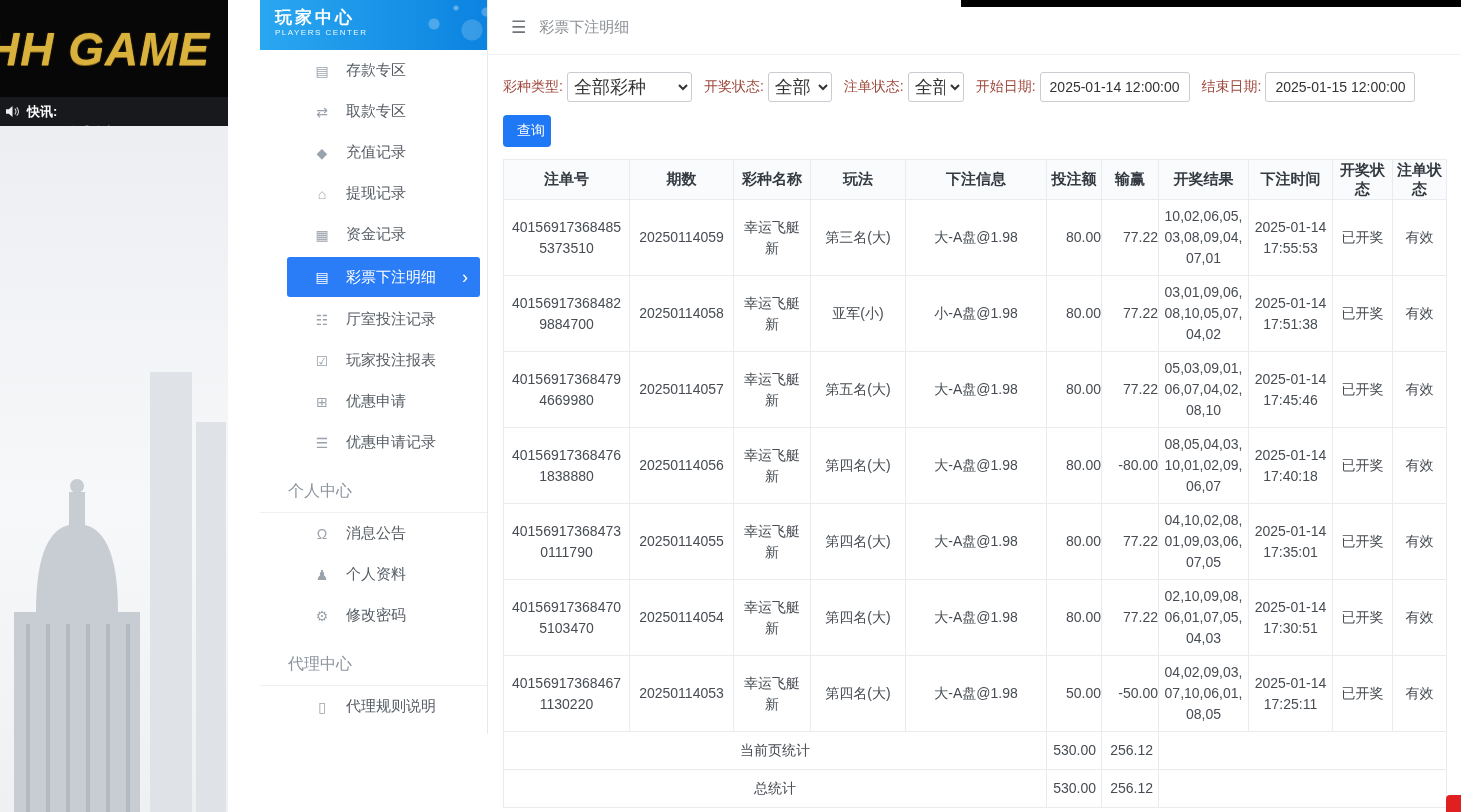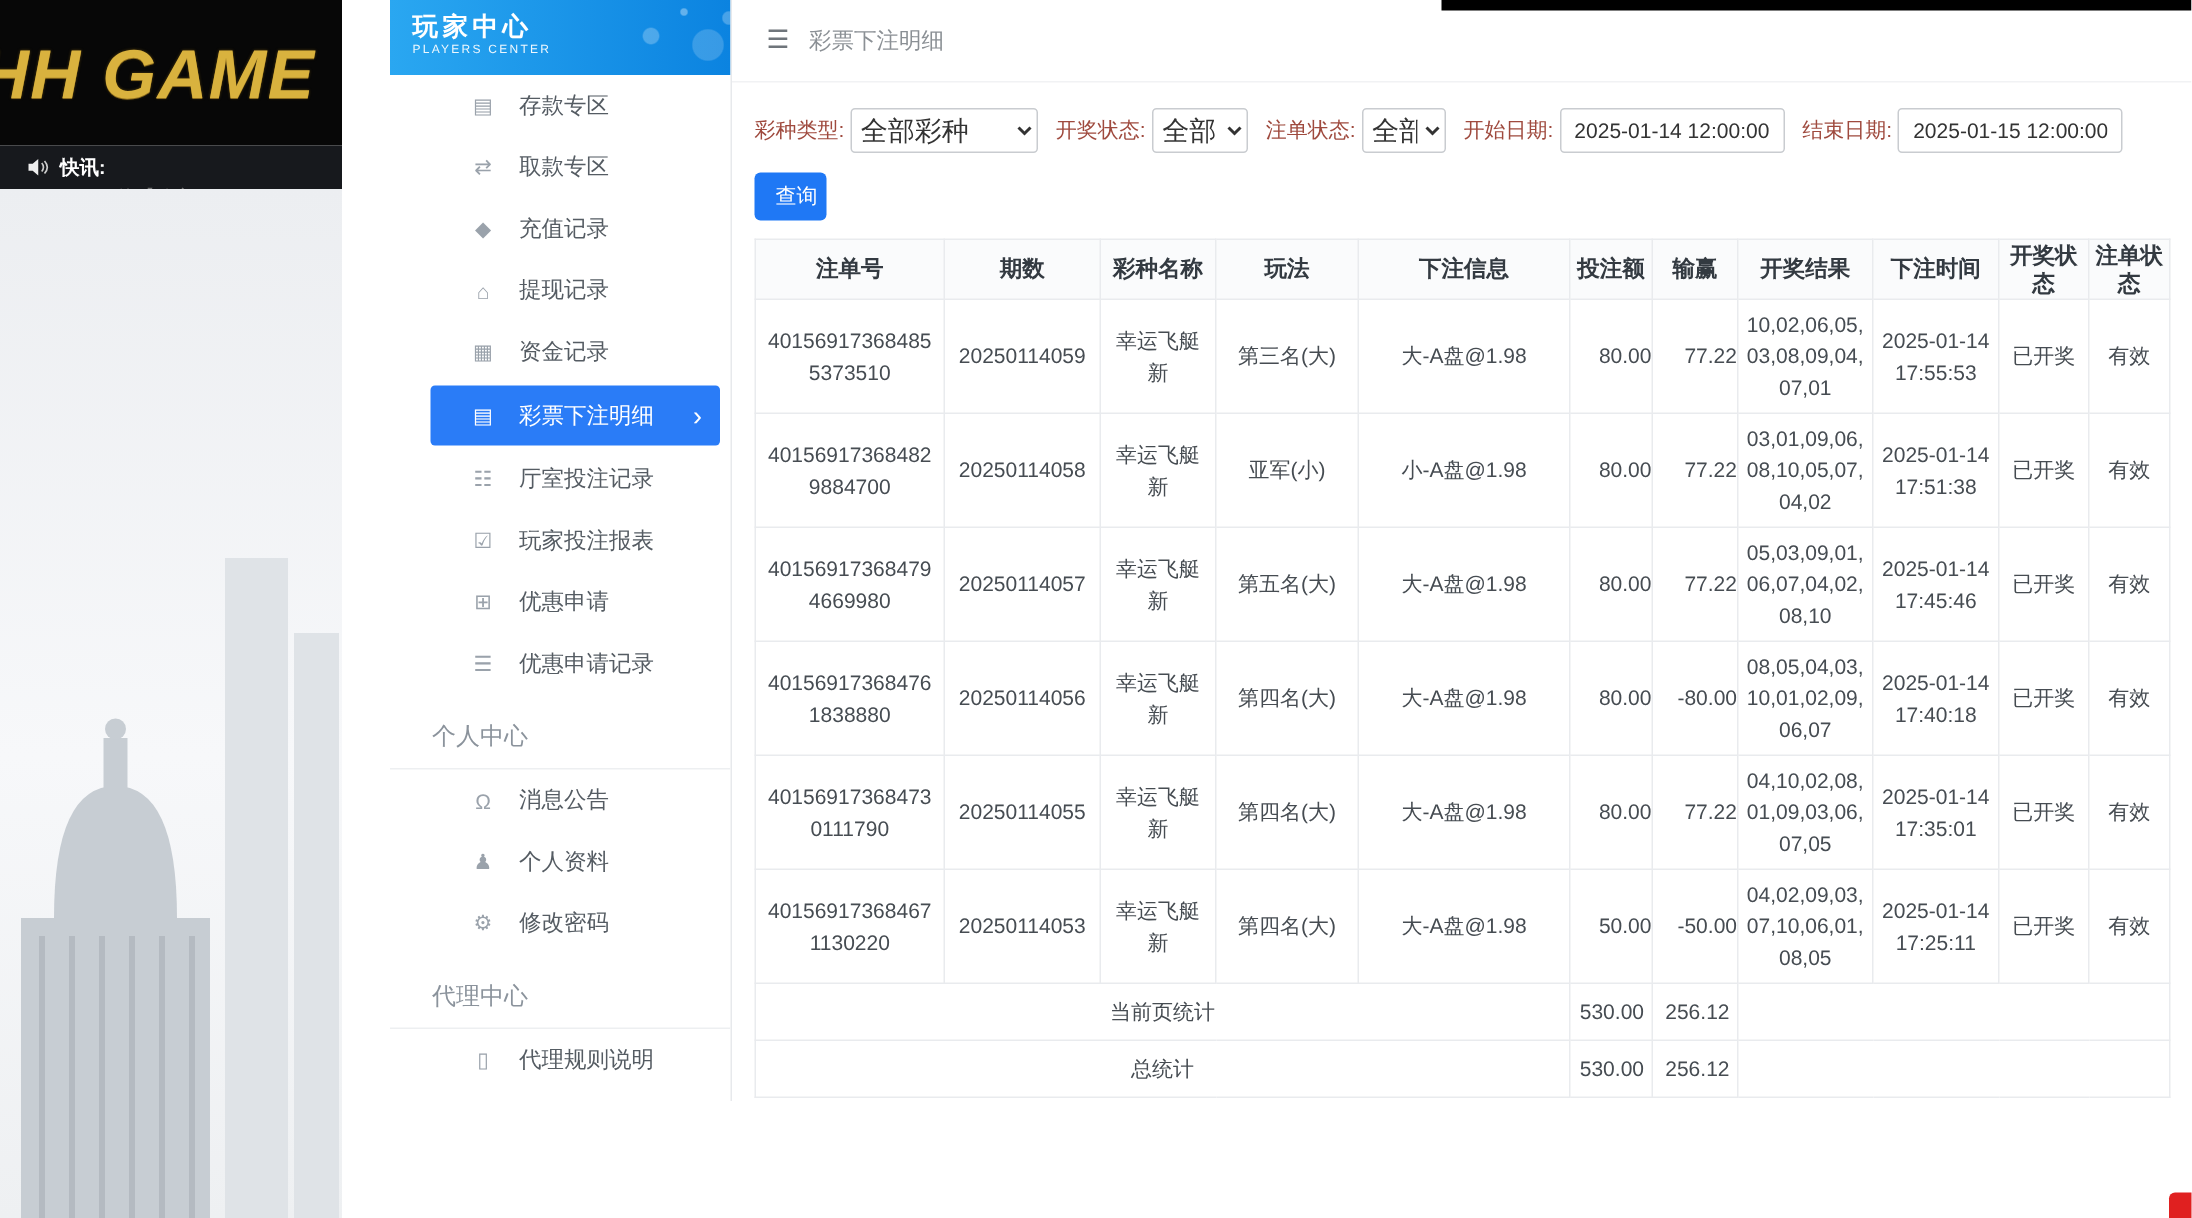--- a/index.html
+++ b/index.html
@@ -10,21 +10,21 @@
   }
 
   
   .left-panel { position:absolute; left:0; top:0; width:228px; height:812px; overflow:hidden; background:#f2f3f5; }
   .logo-area { height:97px; background:#070707; display:flex; align-items:center; overflow:hidden; }
   .logo-text {
     font-size:46px; font-weight:bold; font-style:italic; letter-spacing:1px;
     margin-left:-14px; color:#d9b23e; text-shadow:0 1px 0 #8a6a1d, 0 0 2px #5c460f;
     white-space:nowrap;
   }
-  .ticker { height:29px; background:#17191d; display:flex; align-items:center; gap:7px; padding:0 18px; color:#f0f0f0; font-size:13px; white-space:nowrap; overflow:hidden; }
+  .ticker { height:29px; background:#17191d; display:flex; align-items:center; gap:7px; padding:0 5px; color:#f0f0f0; font-size:13px; white-space:nowrap; overflow:hidden; }
   .ticker-label { font-weight:bold; color:#fff; }
   .ticker-text { color:#737373;margin-top:40px; }
   .photo-area { height:686px; position:relative; background:linear-gradient(180deg,#eceef1 0%,#f7f8fa 55%,#eef0f2 100%); }
   .photo-area svg { position:absolute; bottom:0; left:0; }
 
   
   .sidebar { position:absolute; left:260px; top:0; width:228px; height:734px; background:#fff; border-right:1px solid #e7e9ec; overflow:hidden; }
   .sidebar-header {
     height:50px; padding:7px 0 0 15px;
     background-image:
@@ -308,20 +308,33 @@
             <td>第四名(大)</td>
             <td>大-A盘@1.98</td>
             <td class="num">80.00</td>
             <td class="num">77.22</td>
             <td>04,10,02,08,01,09,03,06,07,05</td>
             <td>2025-01-14 17:35:01</td>
             <td>已开奖</td>
             <td>有效</td>
           </tr>
           <tr>
+            <td>401569173684705103470</td>
+            <td>20250114054</td>
+            <td>幸运飞艇新</td>
+            <td>第四名(大)</td>
+            <td>大-A盘@1.98</td>
+            <td class="num">80.00</td>
+            <td class="num">77.22</td>
+            <td>02,10,09,08,06,01,07,05,04,03</td>
+            <td>2025-01-14 17:30:51</td>
+            <td>已开奖</td>
+            <td>有效</td>
+          </tr>
+          <tr>
             <td>401569173684671130220</td>
             <td>20250114053</td>
             <td>幸运飞艇新</td>
             <td>第四名(大)</td>
             <td>大-A盘@1.98</td>
             <td class="num">50.00</td>
             <td class="num">-50.00</td>
             <td>04,02,09,03,07,10,06,01,08,05</td>
             <td>2025-01-14 17:25:11</td>
             <td>已开奖</td>

